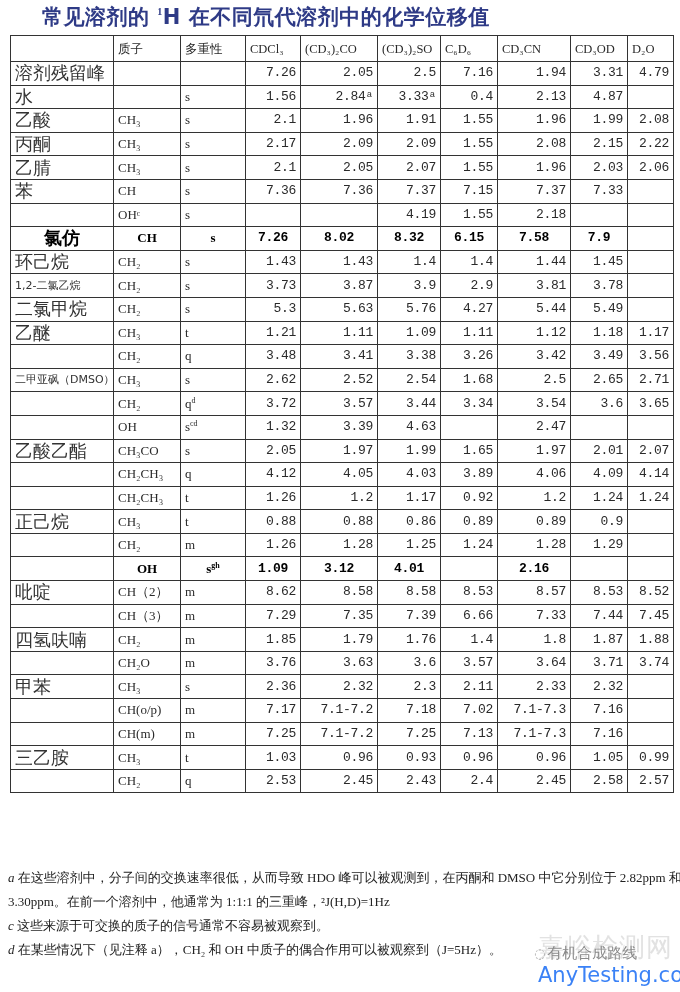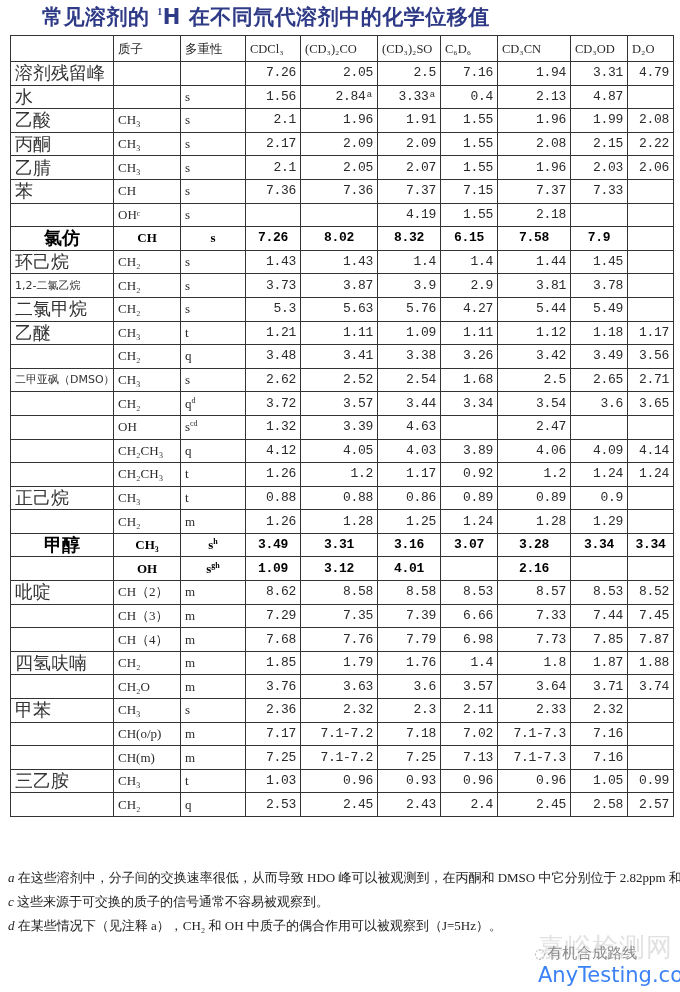--- a/index.html
+++ b/index.html
@@ -250,20 +250,32 @@
         <td><span>s</span><sup>cd</sup></td>
         <td class="num">1.32</td>
         <td class="num">3.39</td>
         <td class="num">4.63</td>
         <td class="num"></td>
         <td class="num">2.47</td>
         <td class="num"></td>
         <td class="num"></td>
       </tr>
       <tr>
+        <td class="name">乙酸乙酯</td>
+        <td>CH₃CO</td>
+        <td><span>s</span></td>
+        <td class="num">2.05</td>
+        <td class="num">1.97</td>
+        <td class="num">1.99</td>
+        <td class="num">1.65</td>
+        <td class="num">1.97</td>
+        <td class="num">2.01</td>
+        <td class="num">2.07</td>
+      </tr>
+      <tr>
         <td class="name"></td>
         <td>CH₂CH₃</td>
         <td><span>q</span></td>
         <td class="num">4.12</td>
         <td class="num">4.05</td>
         <td class="num">4.03</td>
         <td class="num">3.89</td>
         <td class="num">4.06</td>
         <td class="num">4.09</td>
         <td class="num">4.14</td>
@@ -298,32 +310,20 @@
         <td><span>m</span></td>
         <td class="num">1.26</td>
         <td class="num">1.28</td>
         <td class="num">1.25</td>
         <td class="num">1.24</td>
         <td class="num">1.28</td>
         <td class="num">1.29</td>
         <td class="num"></td>
       </tr>
       <tr class="bold">
-        <td class="name">甲醇</td>
-        <td>CH₃</td>
-        <td><span>s</span><sup>h</sup></td>
-        <td class="num">3.49</td>
-        <td class="num">3.31</td>
-        <td class="num">3.16</td>
-        <td class="num">3.07</td>
-        <td class="num">3.28</td>
-        <td class="num">3.34</td>
-        <td class="num">3.34</td>
-      </tr>
-      <tr class="bold">
         <td class="name"></td>
         <td>OH</td>
         <td><span>s</span><sup>gh</sup></td>
         <td class="num">1.09</td>
         <td class="num">3.12</td>
         <td class="num">4.01</td>
         <td class="num"></td>
         <td class="num">2.16</td>
         <td class="num"></td>
         <td class="num"></td>
@@ -344,32 +344,20 @@
         <td class="name"></td>
         <td>CH（3）</td>
         <td><span>m</span></td>
         <td class="num">7.29</td>
         <td class="num">7.35</td>
         <td class="num">7.39</td>
         <td class="num">6.66</td>
         <td class="num">7.33</td>
         <td class="num">7.44</td>
         <td class="num">7.45</td>
-      </tr>
-      <tr>
-        <td class="name"></td>
-        <td>CH（4）</td>
-        <td><span>m</span></td>
-        <td class="num">7.68</td>
-        <td class="num">7.76</td>
-        <td class="num">7.79</td>
-        <td class="num">6.98</td>
-        <td class="num">7.73</td>
-        <td class="num">7.85</td>
-        <td class="num">7.87</td>
       </tr>
       <tr>
         <td class="name">四氢呋喃</td>
         <td>CH₂</td>
         <td><span>m</span></td>
         <td class="num">1.85</td>
         <td class="num">1.79</td>
         <td class="num">1.76</td>
         <td class="num">1.4</td>
         <td class="num">1.8</td>
@@ -446,20 +434,21 @@
         <td class="num">2.4</td>
         <td class="num">2.45</td>
         <td class="num">2.58</td>
         <td class="num">2.57</td>
       </tr>
     </tbody>
 </table>
 
 <div class="footnotes" id="footnotes">
     <p><i>a</i><span> 在这些溶剂中，分子间的交换速率很低，从而导致 HDO 峰可以被观测到，在丙酮和 DMSO 中它分别位于 2.82ppm 和</span></p>
+    <p><span>3.30ppm。在前一个溶剂中，他通常为 1:1:1 的三重峰，²J(H,D)=1Hz</span></p>
     <p><i>c</i><span> 这些来源于可交换的质子的信号通常不容易被观察到。</span></p>
     <p><i>d</i><span> 在某些情况下（见注释 a），CH₂ 和 OH 中质子的偶合作用可以被观察到（J=5Hz）。</span></p>
     <p></p>
   </div>
 
 <div class="watermark">
   <div class="wm-big">嘉峪检测网</div>
   <div class="wm-mid"><span class="wm-icon">◌</span><span>有机合成路线</span></div>
   <div class="wm-en">AnyTesting.com</div>
 </div>

